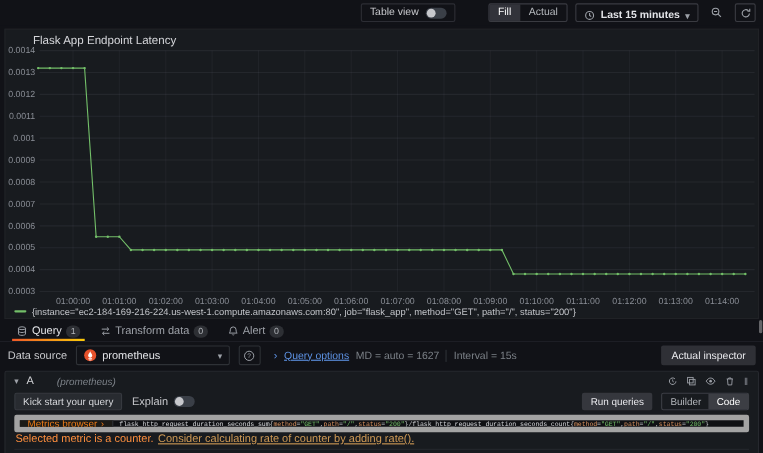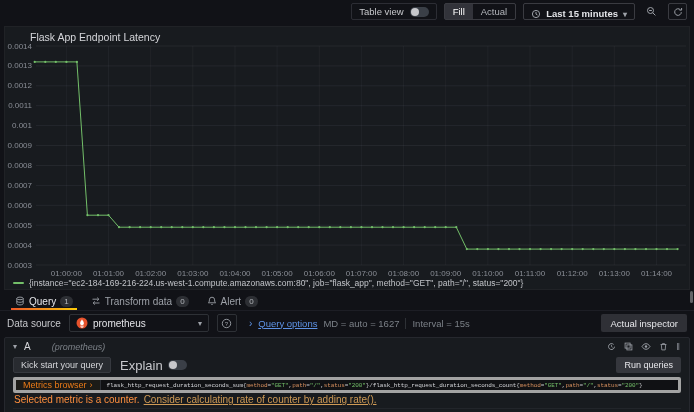--- a/index.html
+++ b/index.html
@@ -14,21 +14,21 @@
 
   
   .toolbar { position:absolute; top:0; left:0; right:0; height:23px; display:flex; align-items:center;
              justify-content:flex-end; gap:7px; padding:0 7px; background:#111217; }
   .tv-group { display:flex; align-items:center; gap:6px; height:17px; padding:0 7px;
               border:1px solid rgba(204,204,220,0.15); border-radius:2px; }
   .tv-label { font-size:9.5px; color:#c7c8cc; }
   .switch { width:19px; height:10px; border-radius:6px; background:#3a3f47; position:relative; }
   .switch::after { content:""; position:absolute; left:1px; top:1px; width:8px; height:8px;
                    border-radius:50%; background:#c7c8cc; }
-  .seg-group { display:flex; height:17px; border:1px solid rgba(204,204,220,0.22); border-radius:2px; overflow:hidden; }
+  .seg-group { display:flex; height:17px; border:1px solid rgba(204,204,220,0.22); border-radius:2px; overflow:hidden;margin-left:23px; }
   .seg { padding:0 8px; display:flex; align-items:center; font-size:9.5px; color:#b4b7bc; }
   .seg.active { background:rgba(204,204,220,0.18); color:#ffffff; }
   .timepicker { display:flex; align-items:flex-end; gap:5px; height:17px; padding:0 7px;
                 border:1px solid rgba(204,204,220,0.22); border-radius:2px; font-size:9.5px; font-weight:bold; color:#e3e4e8; }
   .caret { font-size:8px; color:#9da1a8; }
   .icon-btn { width:19px; height:17px; display:flex; align-items:center; justify-content:center;
               border-radius:2px; }
   .icon-btn.bordered { border:1px solid rgba(204,204,220,0.22); }
 
   
@@ -71,29 +71,29 @@
                 border:1px solid #26282e; border-radius:2px; }
   .qc-header { display:flex; align-items:center; gap:7px; height:17px; padding:0 8px; }
   .qc-chevron { font-size:8px; color:#9da1a8; }
   .qc-ref { font-size:10px; color:#d5d6da; }
   .qc-ds-hint { font-size:9px; font-style:italic; color:#7b8087; margin-left:14px; }
   .qc-actions { margin-left:auto; display:flex; align-items:center; gap:8px; }
   .drag { color:#8a8e96; font-size:9px; letter-spacing:1px; }
   .qc-toolbar { display:flex; align-items:center; gap:9px; padding:2px 8px 3px; }
   .btn-sec { height:16px; padding:0 7px; display:flex; align-items:center; background:#282b30;
              border:1px solid #36393f; border-radius:2px; font-size:9px; color:#d5d6da; }
-  .explain { display:flex; align-items:center; gap:5px; font-size:13px; color:#c7c8cc; }
+  .explain { display:flex; align-items:center; gap:5px; font-size:10px; color:#c7c8cc; }
   .qc-right { margin-left:auto; display:flex; align-items:center; gap:8px; }
   .btn-run { height:16px; padding:0 8px; display:flex; align-items:center; background:rgba(204,204,220,0.16);
              border-radius:2px; font-size:9px; color:#e8e8ec; }
   .bc-group { display:flex; height:16px; border:1px solid rgba(204,204,220,0.2); border-radius:2px; overflow:hidden; }
   .bc { padding:0 7px; display:flex; align-items:center; font-size:9px; color:#b4b7bc; }
   .bc.active { background:rgba(204,204,220,0.2); color:#fff; }
   .qc-editor { display:flex; align-items:stretch; margin:1px 8px; height:16px;
-               border:3px solid #a3a3a3; border-radius:2px; background:#101114; overflow:hidden; }
+               border:5px solid #a3a3a3; border-radius:2px; background:#101114; overflow:hidden; }
   .mb-chip { display:flex; align-items:center; gap:3px; padding:0 7px; font-size:9px; color:#eb7b18;
              background:#1c1b17; border-right:1px solid #2d3036; white-space:nowrap; }
   .code { flex:1; display:flex; align-items:center; padding:0 6px; white-space:nowrap; overflow:hidden;
           font-family:"Liberation Mono", monospace; font-size:6px; letter-spacing:-0.1px; }
   .tk-metric { color:#d5d6da; } .tk-label { color:#d9915f; } .tk-string { color:#73bf69; }
   .tk-punct, .tk-op { color:#c0c2c6; }
   .qc-warn { margin:1px 9px 0; font-size:10px; white-space:nowrap; }
   .warn-text { color:#ff8f3e; }
   .warn-link { color:#cf9a55; text-decoration:underline; margin-left:4px; }
   .qc-options { display:flex; align-items:center; gap:10px; margin:3px 8px 4px; padding-top:4px;
@@ -372,20 +372,24 @@
     </div>
   </div>
   <div class="qc-toolbar">
     <div class="btn-sec">Kick start your query</div>
     <div class="explain">
       <span>Explain</span>
       <span class="switch"></span>
     </div>
     <div class="qc-right">
       <div class="btn-run">Run queries</div>
+      <div class="bc-group">
+        <span class="bc">Builder</span>
+        <span class="bc active">Code</span>
+      </div>
     </div>
   </div>
   <div class="qc-editor">
     <div class="mb-chip">
       <span>Metrics browser</span>
       <span>›</span>
     </div>
     <div class="code">
         <span class="tk-metric">flask_http_request_duration_seconds_sum</span>
         <span class="tk-punct">{</span>

